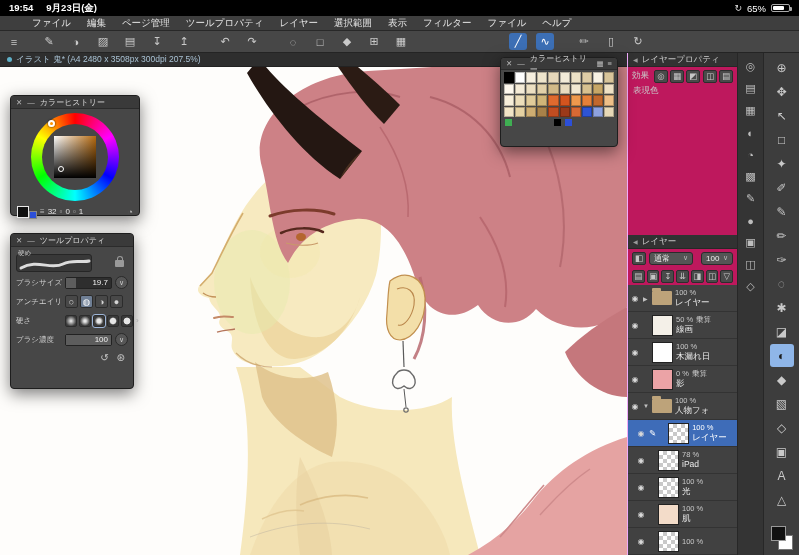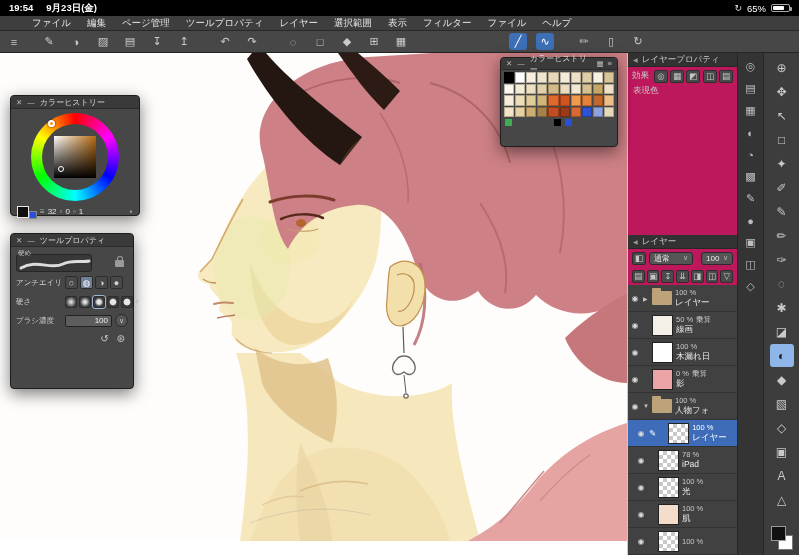--- a/index.html
+++ b/index.html
@@ -208,20 +208,24 @@
         <span class="tb-icon active">∿</span>
         <span class="tb-icon">✏</span>
         <span class="tb-icon">▯</span>
         <span class="tb-icon">↻</span>
       </div>
   </div>
 
   <div class="content">
 
     <div class="canvas-col">
+      <div class="tabbar">
+        <span class="tab-dot"></span>
+        <span class="tab-label">イラスト 鬼* (A4 2480 x 3508px 300dpi 207.5%)</span>
+      </div>
       <div class="canvas">
         <svg viewBox="0 0 627 488" width="627" height="488" xmlns="http://www.w3.org/2000/svg">
           <rect width="627" height="488" fill="#fefdfb"></rect>
 
           <path d="M236,300 C250,340 252,400 240,488 L480,488 C462,420 450,370 452,330 C430,345 380,350 340,330 L300,300 Z" fill="#f6e8bc"></path>
           <path d="M250,488 C270,430 300,400 330,395 C360,392 390,400 410,420 C430,440 445,465 450,488 Z" fill="#efdbaa" opacity="0.65"></path>
 
           <path d="M352,68 C300,80 262,112 243,143 C230,164 221,186 215,203 L199,219 C195,226 203,230 209,231 C211,241 222,244 220,252 C216,259 226,263 230,266 C235,272 229,277 233,284 C238,294 252,299 267,299 C290,301 312,294 330,278 C352,259 368,235 376,208 C386,165 380,105 368,82 Z" fill="#f7eac0"></path>
           <path d="M250,210 C265,250 290,272 320,270 C340,268 355,250 360,230 C350,265 325,290 295,292 C270,293 252,260 250,210 Z" fill="#ecd49c" opacity="0.8"></path>
           <ellipse cx="252" cy="215" rx="38" ry="52" fill="#e4ecae" opacity="0.45"></ellipse>
@@ -520,20 +524,28 @@
       <span class="fp-title">ツールプロパティ</span>
     </div>
     <span class="tp-brushname">硬め</span>
     <div class="tp-brushrow">
       <div class="tp-stroke">
         <svg viewBox="0 0 76 18" width="76" height="18">
             <path d="M4,13 C20,4 34,15 46,9 C56,4 66,8 72,6" stroke="#dcdcdc" stroke-width="3" fill="none" stroke-linecap="round"></path>
           </svg>
       </div>
       <span class="tp-lock"></span>
+    </div>
+    <div class="tp-row">
+      <span class="tp-label">ブラシサイズ</span>
+      <div class="slider">
+        <div class="fill" style="width:22%"></div>
+        <span class="sval">19.7</span>
+      </div>
+      <span class="tp-btn">∨</span>
     </div>
     <div class="tp-row">
       <span class="tp-label">アンチエイリ</span>
       <div class="aa-opts">
 
       <span class="aa-opt">○</span>
           <span class="aa-opt active">◍</span>
           <span class="aa-opt">◑</span>
           <span class="aa-opt">●</span>
         </div>

